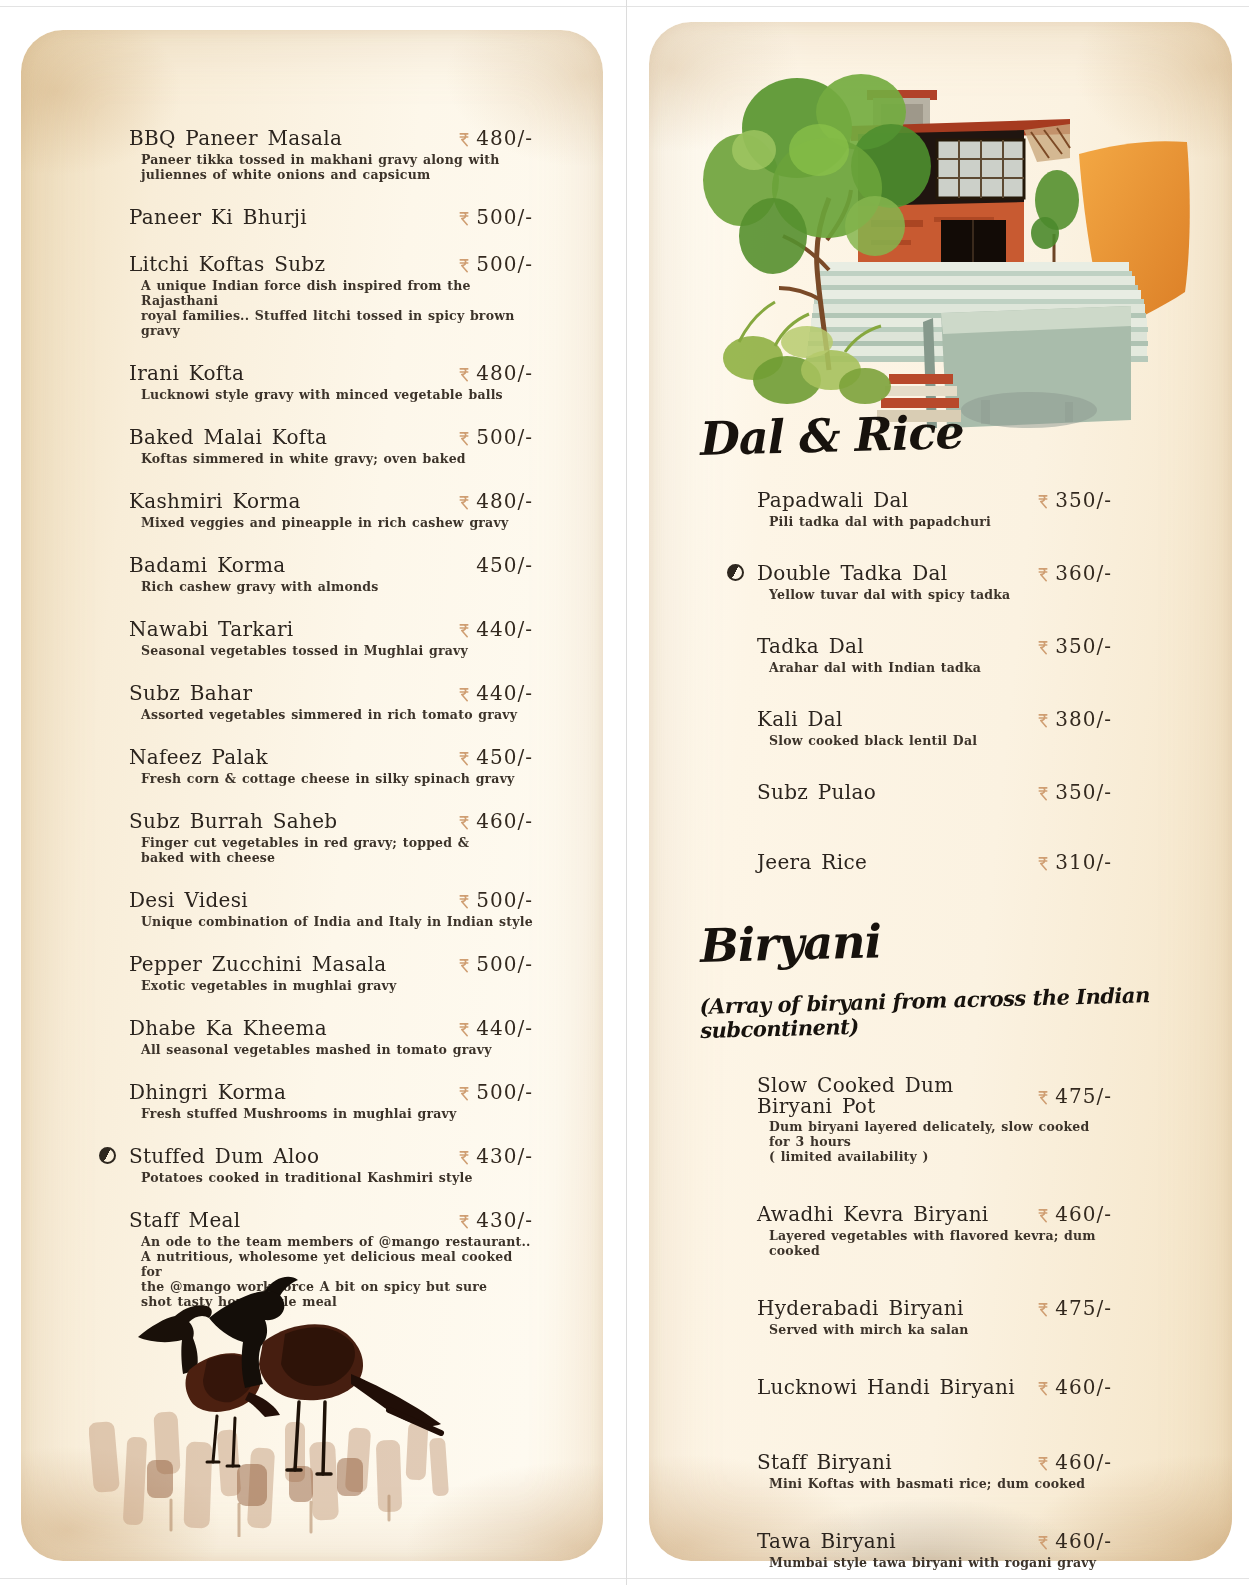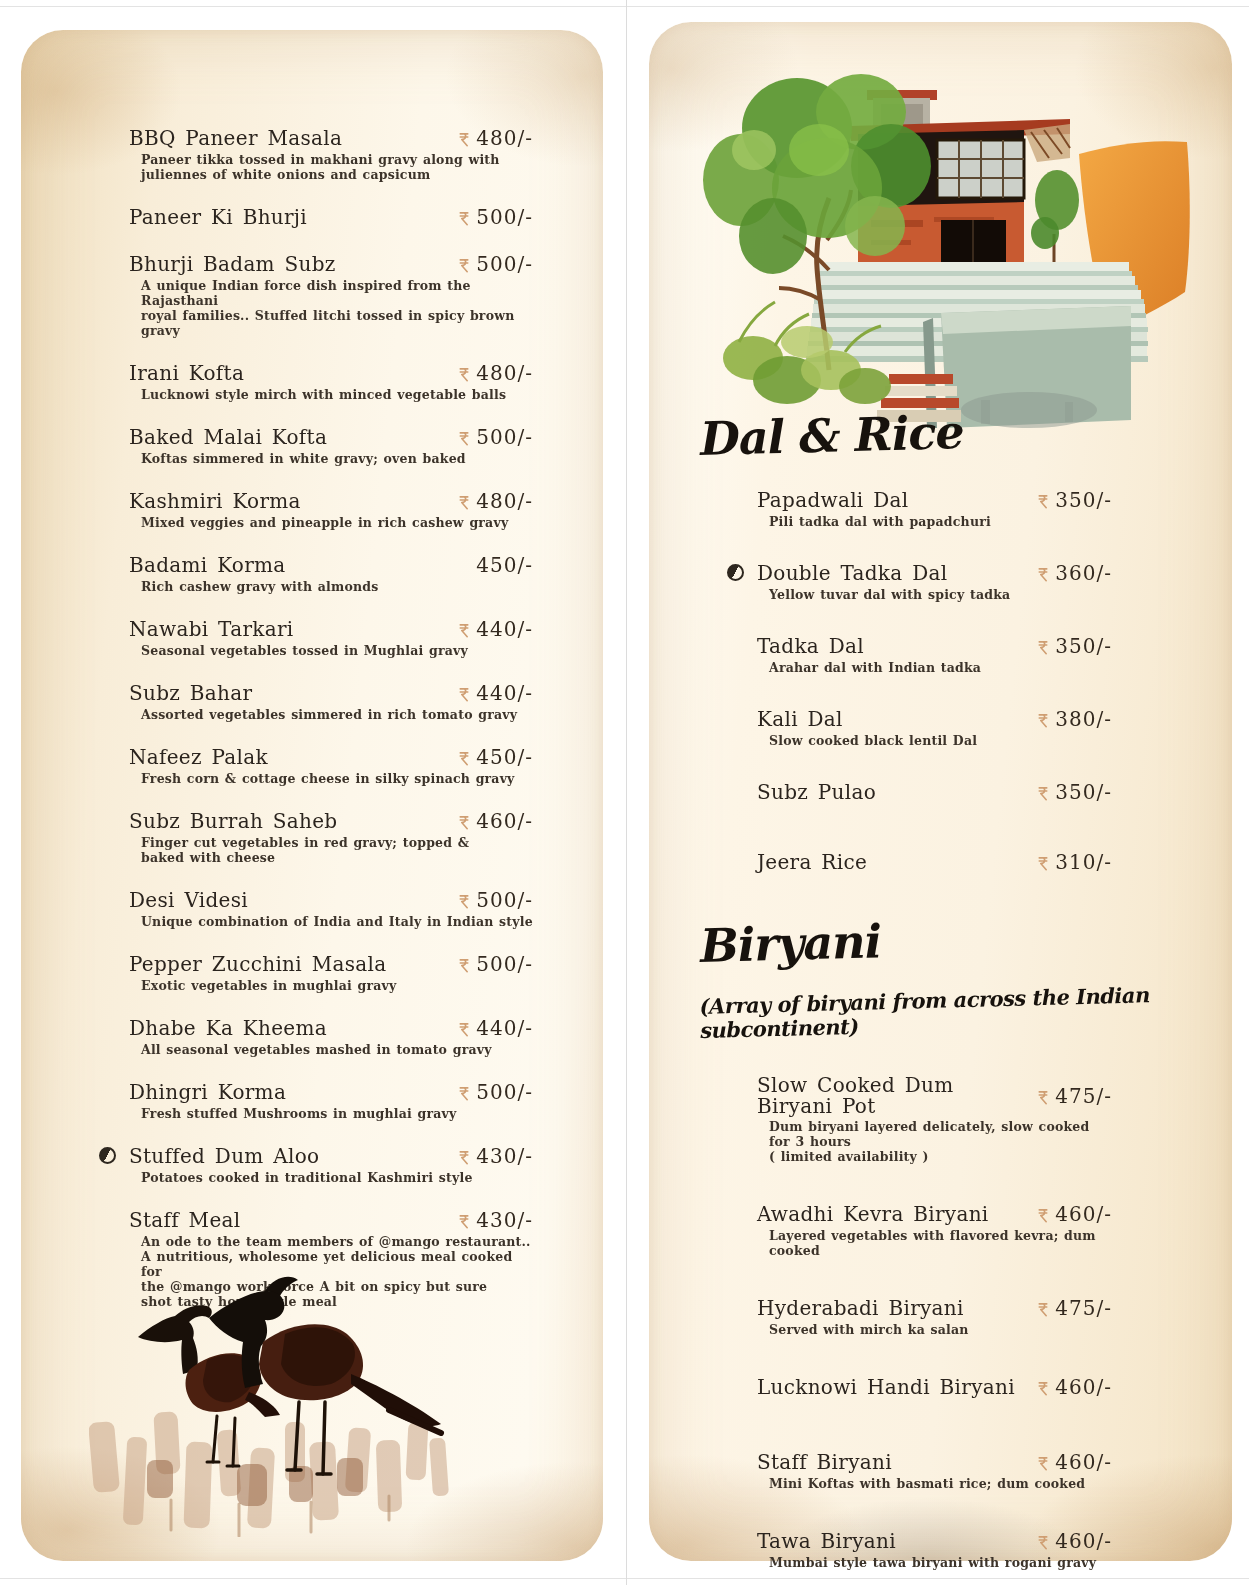--- a/index.html
+++ b/index.html
@@ -89,21 +89,21 @@
                 <svg viewBox="0 0 12 16" aria-hidden="true">
                   <path d="M2 2 H10 M2 5.3 H10 M6.3 2 C8.8 3.6 8.3 7.8 3.6 8 L9.4 14.6" fill="none" stroke="currentColor" stroke-width="1.7" stroke-linecap="round" stroke-linejoin="round"></path>
                 </svg>
               </span>
               <span class="price-num">500/-</span>
             </span>
           </div>
         </div>
         <div class="menu-item">
           <div class="item-row">
-            <span class="item-name">Bhurji Badam Subz</span>
+            <span class="item-name">Litchi Koftas Subz</span>
             <span class="item-price">
               <span class="rupee">
                 <svg viewBox="0 0 12 16" aria-hidden="true">
                   <path d="M2 2 H10 M2 5.3 H10 M6.3 2 C8.8 3.6 8.3 7.8 3.6 8 L9.4 14.6" fill="none" stroke="currentColor" stroke-width="1.7" stroke-linecap="round" stroke-linejoin="round"></path>
                 </svg>
               </span>
               <span class="price-num">500/-</span>
             </span>
           </div>
           <div class="item-desc">A unique Indian force dish inspired from the Rajasthani
@@ -114,21 +114,21 @@
             <span class="item-name">Irani Kofta</span>
             <span class="item-price">
               <span class="rupee">
                 <svg viewBox="0 0 12 16" aria-hidden="true">
                   <path d="M2 2 H10 M2 5.3 H10 M6.3 2 C8.8 3.6 8.3 7.8 3.6 8 L9.4 14.6" fill="none" stroke="currentColor" stroke-width="1.7" stroke-linecap="round" stroke-linejoin="round"></path>
                 </svg>
               </span>
               <span class="price-num">480/-</span>
             </span>
           </div>
-          <div class="item-desc">Lucknowi style mirch with minced vegetable balls</div>
+          <div class="item-desc">Lucknowi style gravy with minced vegetable balls</div>
         </div>
         <div class="menu-item">
           <div class="item-row">
             <span class="item-name">Baked Malai Kofta</span>
             <span class="item-price">
               <span class="rupee">
                 <svg viewBox="0 0 12 16" aria-hidden="true">
                   <path d="M2 2 H10 M2 5.3 H10 M6.3 2 C8.8 3.6 8.3 7.8 3.6 8 L9.4 14.6" fill="none" stroke="currentColor" stroke-width="1.7" stroke-linecap="round" stroke-linejoin="round"></path>
                 </svg>
               </span>

